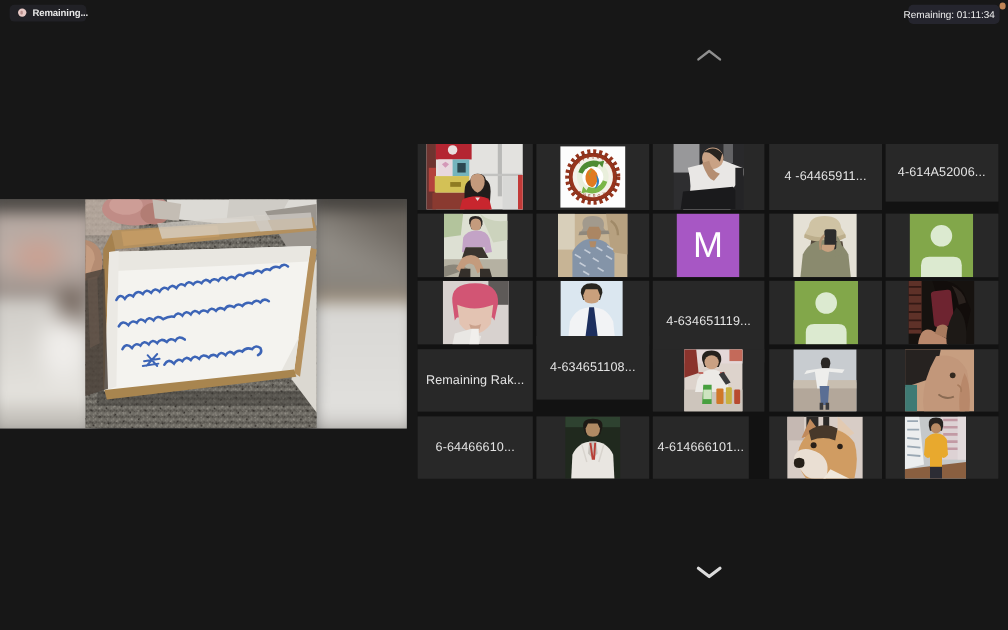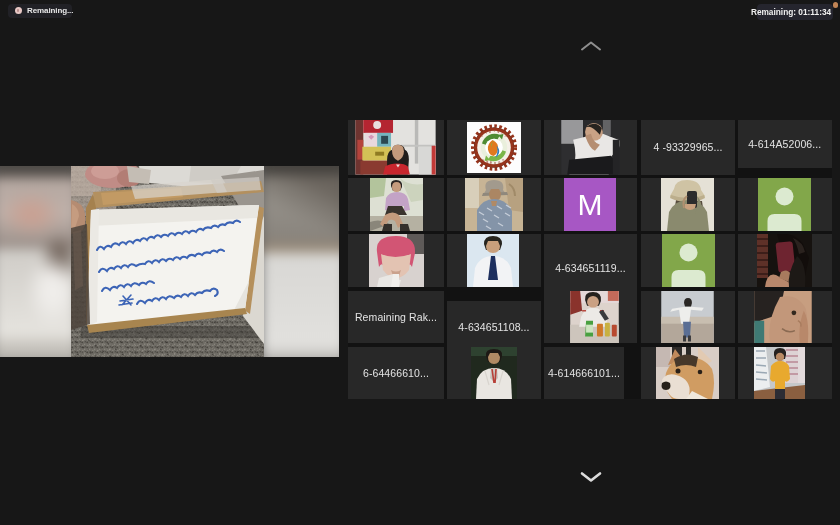--- a/index.html
+++ b/index.html
@@ -12,21 +12,21 @@
 </style>
 </head>
 <body>
 
 <div class="abs" style="left:8px;top:4px;width:64px;height:13.5px;background:#212126;border-radius:4px;"></div>
 <div class="abs" style="left:14.5px;top:7.2px;width:7px;height:7px;border-radius:50%;background:#e7c8c5;"></div>
 <div class="abs" style="left:16.7px;top:9.4px;width:2.6px;height:2.6px;border-radius:50%;background:#b98e8c;"></div>
 <div class="abs" style="left:27px;top:4px;height:13.5px;display:flex;align-items:center;color:#e8e8e8;font-size:8px;font-weight:600;letter-spacing:-0.1px;">Remaining...</div>
 
 <div class="abs" style="left:757px;top:4px;width:76px;height:16px;background:#25252e;border-radius:4px;"></div>
-<div class="abs" style="left:753px;top:4px;width:76px;height:16px;display:flex;align-items:center;justify-content:center;color:#f0f0f0;font-size:8.3px;font-weight:700;white-space:nowrap;">Remaining: 01:11:34</div>
+<div class="abs" style="left:753px;top:4px;width:76px;height:16px;display:flex;align-items:center;justify-content:center;color:#f0f0f0;font-size:8.3px;font-weight:400;white-space:nowrap;">Remaining: 01:11:34</div>
 <div class="abs" style="left:832.5px;top:2px;width:5.5px;height:5.5px;border-radius:50%;background:#c08455;"></div>
 
 <svg class="abs" style="left:578px;top:39px;" width="26" height="14" viewBox="0 0 26 14">
   <path d="M4 10.5 L13 3.5 L22 10.5" fill="none" stroke="#8f8f8f" stroke-width="2" stroke-linecap="round" stroke-linejoin="round"></path>
 </svg>
 <svg class="abs" style="left:578px;top:470px;" width="26" height="14" viewBox="0 0 26 14">
   <path d="M4 3.5 L13 10.5 L22 3.5" fill="none" stroke="#dcdcdc" stroke-width="2.6" stroke-linecap="round" stroke-linejoin="round"></path>
 </svg>
 
 <div class="abs" style="left:0px;top:166px;width:339px;height:191px;background:#555;overflow:hidden;">
@@ -189,21 +189,21 @@
     <rect x="22" y="0" width="37" height="18" fill="#29292b"></rect>
     <rect x="42" y="0" width="8" height="16" fill="#636365"></rect>
     <path d="M12 20 q6 22 -4 35 l40 0 q-4 -12 4 -20 q8 -6 8 -14 l-20 -8 Z" fill="#e9e7e5"></path>
     <circle cx="33" cy="12" r="9" fill="#c9a285"></circle>
     <path d="M25 7 q9 -7 16 1 l-2 7 q-8 -9 -12 -8 Z" fill="#27231f"></path>
     <path d="M24 16 q5 14 10 15 l5 -6 q-7 -2 -9 -11 Z" fill="#b58e72"></path>
     <path d="M8 40 l42 -4 q8 8 7 19 l-51 0 Z" fill="#1a1a1c"></path>
     <rect x="52" y="20" width="7" height="35" fill="#242426"></rect>
   </svg>
 </div>
-<div class="tile ttxt" style="left:641px;top:120px;width:94px;height:54.5px;">4 -93329965...</div>
+<div class="tile ttxt" style="left:641px;top:120px;width:94px;height:54.5px;">4 -64465911...</div>
 <div class="tile ttxt" style="left:738px;top:120px;width:93.5px;height:48px;">4-614A52006...</div>
 
 <div class="tile" style="left:348px;top:178px;width:96px;height:53px;">
   <svg class="abs" style="left:22px;top:0;" width="53" height="53" viewBox="0 0 53 53">
     <rect width="53" height="53" fill="#dde0d3"></rect>
     <path d="M0 0 l16 0 l-2 18 l-14 2 Z" fill="#b3c49c"></path>
     <path d="M30 0 q8 8 23 6 l0 16 -12 2 Z" fill="#ccd3bd"></path>
     <rect x="0" y="38" width="53" height="15" fill="#b5b1a2"></rect>
     <path d="M0 44 q10 -4 20 2 l-20 7 Z" fill="#8a867a"></path>
     <path d="M21 8 q-1 -6 5 -6 q7 0 6 7 l-2 4 l-7 0 Z" fill="#2a2523"></path>
@@ -289,21 +289,21 @@
     <path d="M20 0 q18 -2 26 10 l6 14 -4 18 -8 -6 -14 -16 Z" fill="#120d0b"></path>
     <path d="M36 4 q10 4 12 14 l-6 2 q-2 -10 -6 -16" fill="#2a221e"></path>
     <rect x="20" y="8" width="17" height="30" rx="3" transform="rotate(-6 28 23)" fill="#6e2430"></rect>
     <path d="M8 53 q2 -15 11 -12 l14 8 l0 4 Z" fill="#b9886c"></path>
     <path d="M24 38 q6 -4 10 2 l-2 8 l-10 -4 Z" fill="#a87a5e"></path>
     <path d="M40 22 q10 8 8 31 l-16 0 q-2 -14 8 -31" fill="#1d1916"></path>
   </svg>
 </div>
 
 <div class="tile ttxt" style="left:348px;top:290.5px;width:96px;height:52.5px;">Remaining Rak...</div>
-<div class="tile ttxt" style="left:447px;top:301px;width:94px;height:52.5px;">4-634651108...</div>
+<div class="tile ttxt" style="left:447px;top:280px;width:94px;height:52.5px;">4-634651108...</div>
 <div class="tile" style="left:544px;top:290.5px;width:93px;height:52.5px;">
   <svg class="abs" style="left:26px;top:0;" width="49" height="52.5" viewBox="0 0 49 53">
     <rect width="49" height="53" fill="#ddd3cc"></rect>
     <rect x="0" y="0" width="49" height="12" fill="#e4d8d8"></rect>
     <path d="M0 0 l10 0 l2 20 l-12 4 Z" fill="#8a332c"></path>
     <rect x="38" y="0" width="11" height="10" fill="#c46a5a"></rect>
     <rect x="0" y="34" width="49" height="19" fill="#cdc5bc"></rect>
     <path d="M15 9 q-1 -8 8 -8 q9 0 8 9 l-2 5 l-12 0 Z" fill="#25211d"></path>
     <circle cx="23" cy="11" r="6" fill="#caa183"></circle>
     <path d="M11 26 q4 -9 12 -9 q9 0 13 9 l2 10 l-29 0 Z" fill="#eceae6"></path>

